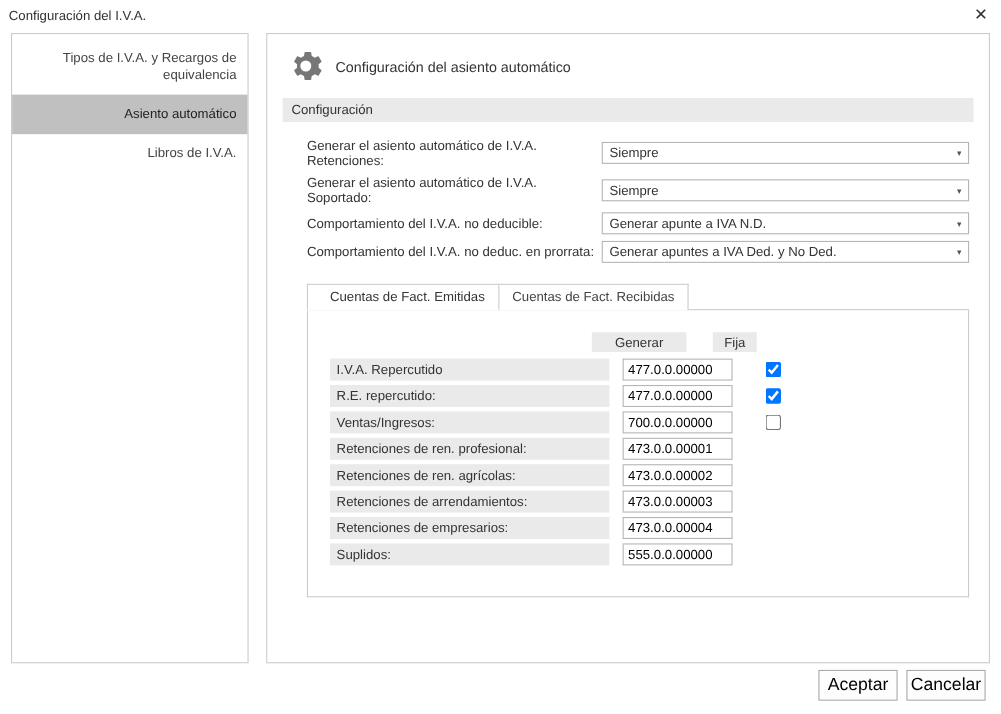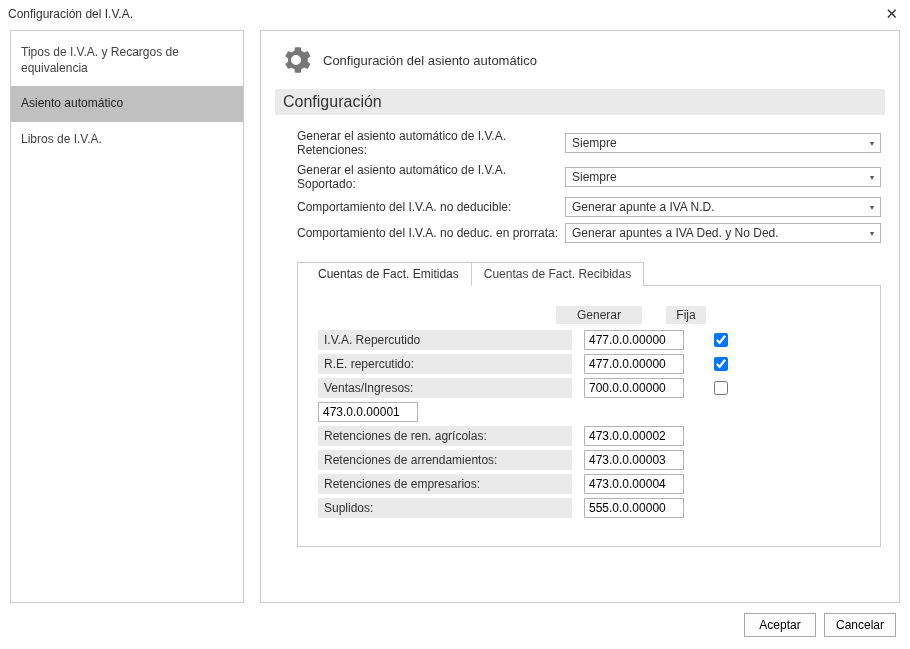--- a/index.html
+++ b/index.html
@@ -30,24 +30,25 @@
     .main-area {
       position: absolute;
       top: 30px;
       left: 10px;
       right: 10px;
       bottom: 46px;
       display: flex;
       gap: 16px;
     }
     .sidebar {
-      width: 234px;
+      width: 216px;
       border: 1px solid #ccc;
       background: #fff;
       padding-top: 4px;
+      text-align: right;
     }
     .sidebar-item {
       padding: 10px 10px;
       cursor: pointer;
       color: #444;
       line-height: 1.3;
     }
     .sidebar-item.active {
       background: #c0c0c0;
       color: #222;
@@ -72,21 +73,21 @@
       color: #777;
       flex-shrink: 0;
     }
     .section-title {
       font-size: 13px;
       color: #333;
     }
     .subsection-label {
       background: #eaeaea;
       padding: 4px 8px;
-      font-size: 16px;
+      font-size: 12px;
       color: #333;
       margin-bottom: 14px;
     }
     .form-rows {
       margin-left: 22px;
       margin-right: 4px;
     }
     .form-row {
       display: flex;
       align-items: center;
@@ -207,21 +208,21 @@
       gap: 8px;
     }
     .btn {
       border: 1px solid #aaa;
       background: #fdfdfd;
       padding: 4px 0;
       width: 72px;
       text-align: center;
       cursor: pointer;
       font-family: inherit;
-      font-size: 12px;
+      font-size: 16px;
     }
   </style>
 </head>
 <body>
 
 <div class="titlebar">
   <span>Configuración del I.V.A.</span>
   <span class="close">✕</span>
 </div>
 
@@ -315,20 +316,21 @@
               <div class="row-label">R.E. repercutido:</div>
               <input class="row-input" value="477.0.0.00000" style="">
               <input type="checkbox" class="row-check" checked="" style="">
             </div>
             <div class="table-row">
               <div class="row-label">Ventas/Ingresos:</div>
               <input class="row-input" value="700.0.0.00000" style="">
               <input type="checkbox" class="row-check" style="">
             </div>
             <div class="table-row">
+              <div class="row-label">Retenciones de ren. profesional:</div>
               <input class="row-input" value="473.0.0.00001" style="">
             </div>
             <div class="table-row">
               <div class="row-label">Retenciones de ren. agrícolas:</div>
               <input class="row-input" value="473.0.0.00002" style="">
             </div>
             <div class="table-row">
               <div class="row-label">Retenciones de arrendamientos:</div>
               <input class="row-input" value="473.0.0.00003" style="">
             </div>

